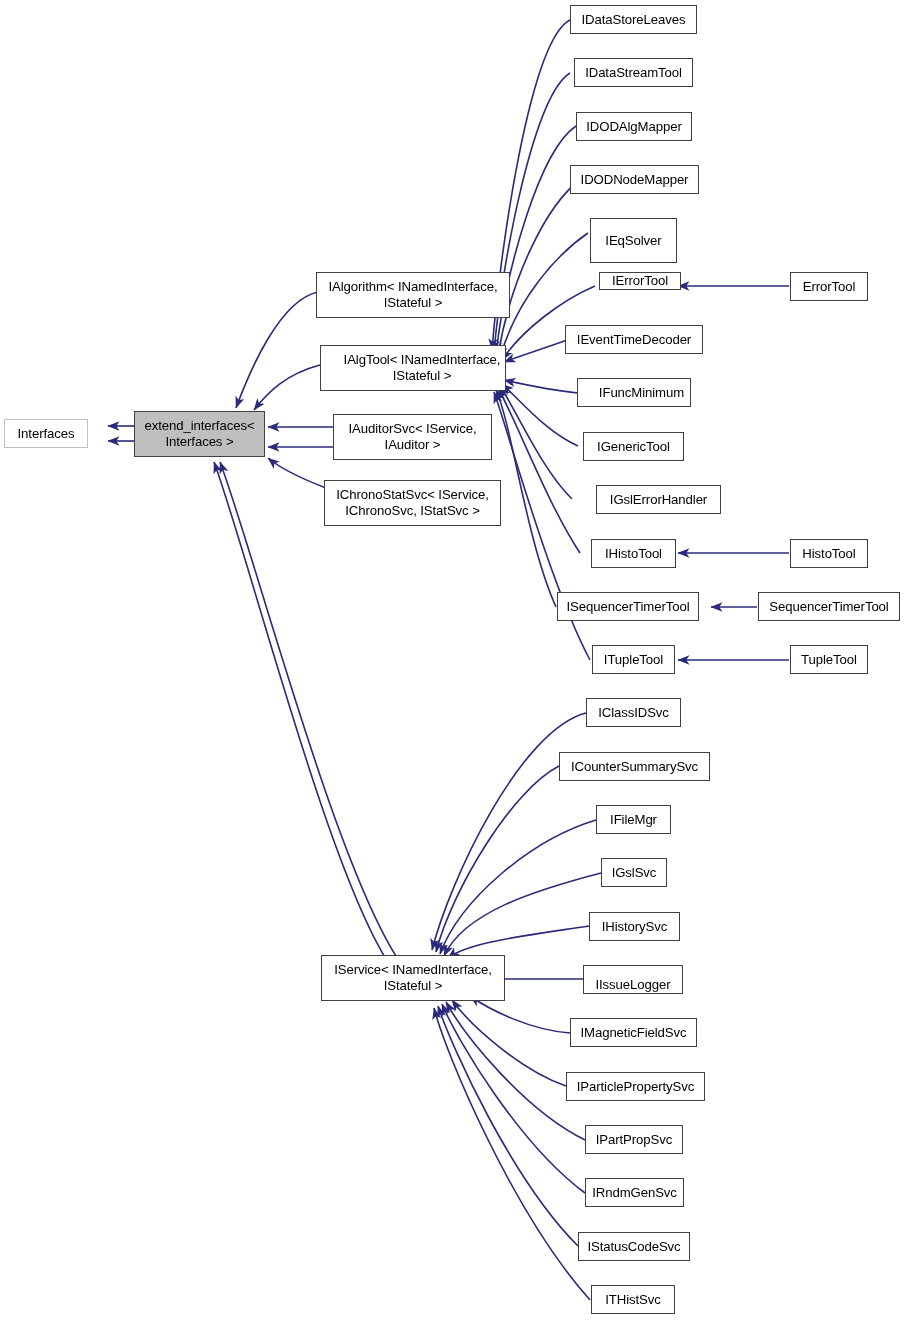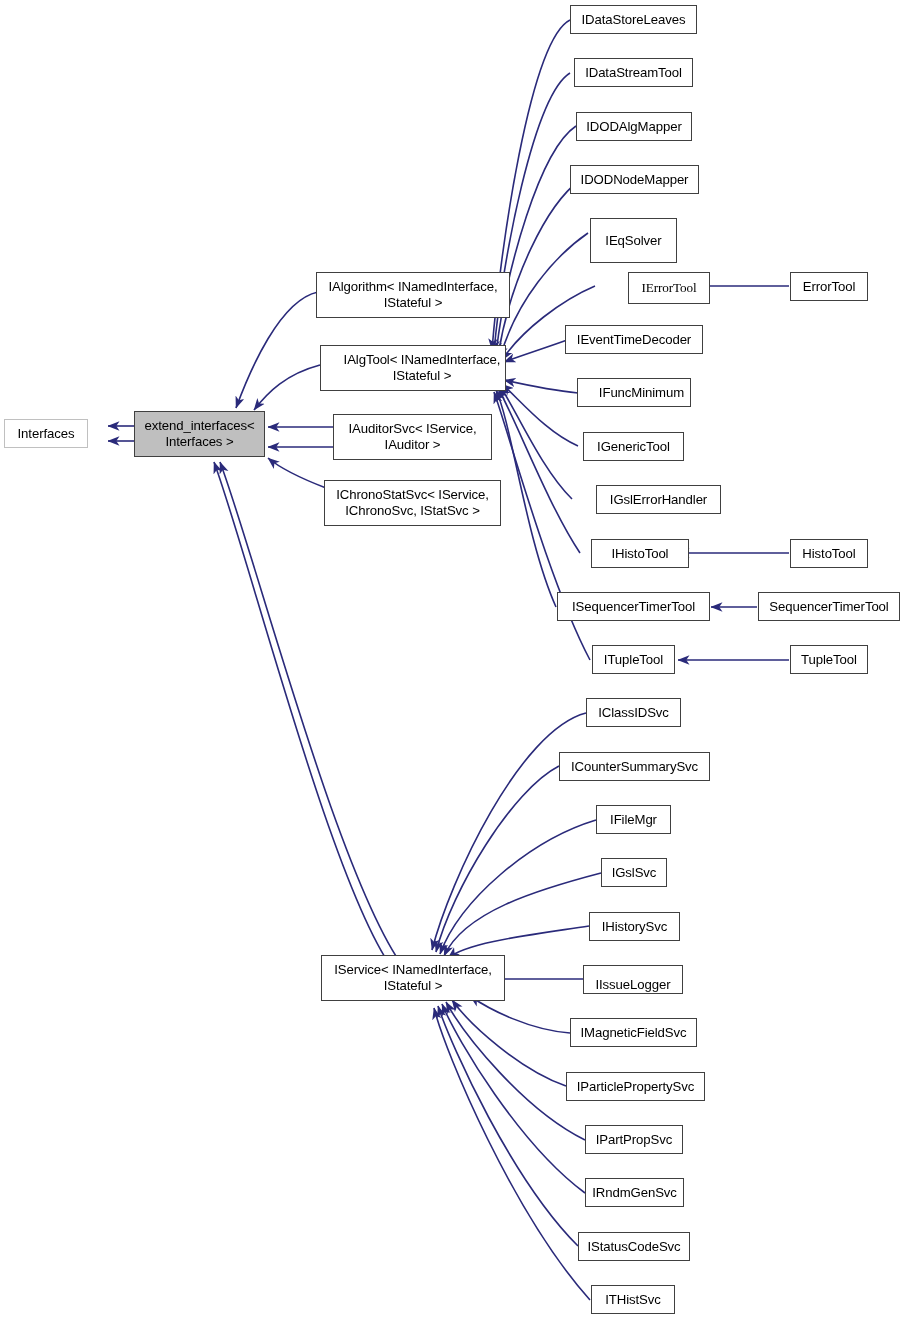--- a/index.html
+++ b/index.html
@@ -156,39 +156,39 @@
   </div>
   <div class="node" style="left:576px; top:112px; width:116px; height:29px;">
     <span>IDODAlgMapper</span>
   </div>
   <div class="node" style="left:570px; top:165px; width:129px; height:29px;">
     <span>IDODNodeMapper</span>
   </div>
   <div class="node" style="left:590px; top:218px; width:87px; height:45px;text-align:right;">
     <span>IEqSolver</span>
   </div>
-  <div class="node" style="left:628px; top:272px; width:82px; height:32px;font-family:Liberation Serif, serif;">
+  <div class="node" style="left:599px; top:272px; width:82px; height:18px;">
     <span>IErrorTool</span>
   </div>
   <div class="node" style="left:565px; top:325px; width:138px; height:29px;">
     <span>IEventTimeDecoder</span>
   </div>
   <div class="node" style="left:577px; top:378px; width:114px; height:29px;padding-left:15px;">
     <span>IFuncMinimum</span>
   </div>
   <div class="node" style="left:583px; top:432px; width:101px; height:29px;">
     <span>IGenericTool</span>
   </div>
   <div class="node" style="left:596px; top:485px; width:125px; height:29px;">
     <span>IGslErrorHandler</span>
   </div>
-  <div class="node" style="left:591px; top:539px; width:98px; height:29px;">
+  <div class="node" style="left:591px; top:539px; width:85px; height:29px;">
     <span>IHistoTool</span>
   </div>
-  <div class="node" style="left:557px; top:592px; width:153px; height:29px;">
+  <div class="node" style="left:557px; top:592px; width:142px; height:29px;">
     <span>ISequencerTimerTool</span>
   </div>
   <div class="node" style="left:592px; top:645px; width:83px; height:29px;">
     <span>ITupleTool</span>
   </div>
 
   <div class="node" style="left:790px; top:272px; width:78px; height:29px;">
     <span>ErrorTool</span>
   </div>
   <div class="node" style="left:790px; top:539px; width:78px; height:29px;">

